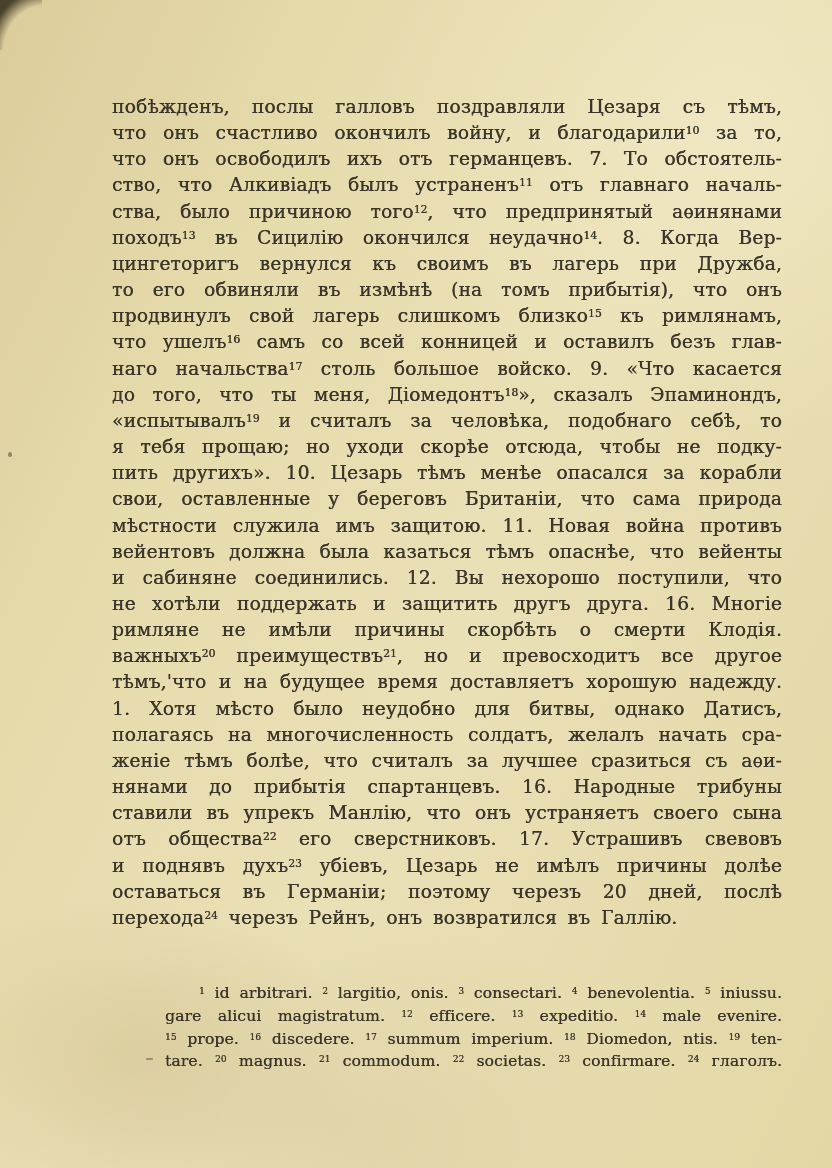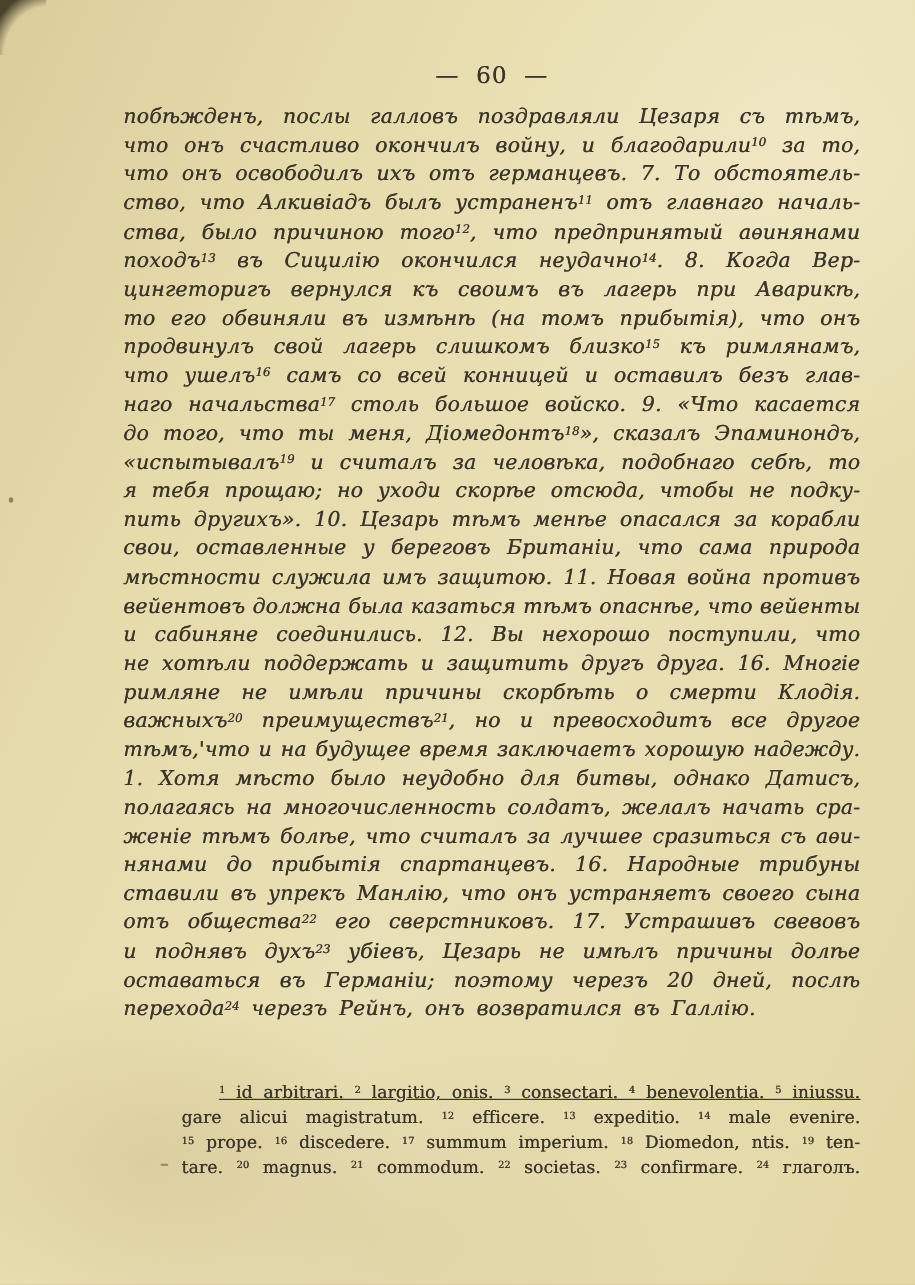--- a/index.html
+++ b/index.html
@@ -44,83 +44,79 @@
     letter-spacing: 1px;
     text-shadow: 0.35px 0 0 rgba(58,53,42,0.9);
   }
   .running-head .num { margin: 0 15px; }
   .main-text {
     position: absolute; top: 94px; left: 112px; width: 670px;
     font-size: 18.6px;
     line-height: 26.15px;
     letter-spacing: 0.2px;
     text-shadow: 0.35px 0 0 rgba(58,53,42,0.9);
-    font-style: italic;
   }
   .footnotes {
     position: absolute; top: 982px; left: 165px; width: 617px;
     font-size: 15.6px;
     line-height: 22.8px;
     letter-spacing: 0.1px;
     text-shadow: 0.3px 0 0 rgba(58,53,42,0.85);
   }
   .line {
     text-align: justify;
     text-align-last: justify;
     white-space: normal;
   }
   .main-text .line.no-stretch {
     text-align-last: left;
     word-spacing: 4.5px;
   }
-  .footnotes .line.first-indent { text-indent: 34px; text-decoration: underline; }
+  .footnotes .line.first-indent { text-indent: 34px; }
   sup.fn-ref {
     font-size: 0.58em;
     line-height: 0;
     vertical-align: 0.45em;
     letter-spacing: 0;
   }
 </style>
 </head>
 <body>
 
 <div class="page">
 
   <div class="corner-dark"></div>
   <div class="speck-a"></div>
   <div class="speck-b"></div>
 
-  <div class="running-head">
-    <span>—</span><span class="num">60</span><span>—</span>
-  </div>
 
   <div class="main-text">
       <div class="line">побѣжденъ, послы галловъ поздравляли Цезаря съ тѣмъ,</div>
       <div class="line">что онъ счастливо окончилъ войну, и благодарили<sup class="fn-ref">10</sup> за то,</div>
       <div class="line">что онъ освободилъ ихъ отъ германцевъ. 7. То обстоятель-</div>
       <div class="line">ство, что Алкивіадъ былъ устраненъ<sup class="fn-ref">11</sup> отъ главнаго началь-</div>
       <div class="line">ства, было причиною того<sup class="fn-ref">12</sup>, что предпринятый аѳинянами</div>
       <div class="line">походъ<sup class="fn-ref">13</sup> въ Сицилію окончился неудачно<sup class="fn-ref">14</sup>. 8. Когда Вер-</div>
-      <div class="line">цингеторигъ вернулся къ своимъ въ лагерь при Аварикѣ,</div>
+      <div class="line">цингеторигъ вернулся къ своимъ въ лагерь при Дружба,</div>
       <div class="line">то его обвиняли въ измѣнѣ (на томъ прибытія), что онъ</div>
       <div class="line">продвинулъ свой лагерь слишкомъ близко<sup class="fn-ref">15</sup> къ римлянамъ,</div>
       <div class="line">что ушелъ<sup class="fn-ref">16</sup> самъ со всей конницей и оставилъ безъ глав-</div>
       <div class="line">наго начальства<sup class="fn-ref">17</sup> столь большое войско. 9. «Что касается</div>
       <div class="line">до того, что ты меня, Діомедонтъ<sup class="fn-ref">18</sup>», сказалъ Эпаминондъ,</div>
       <div class="line">«испытывалъ<sup class="fn-ref">19</sup> и считалъ за человѣка, подобнаго себѣ, то</div>
       <div class="line">я тебя прощаю; но уходи скорѣе отсюда, чтобы не подку-</div>
       <div class="line">пить другихъ». 10. Цезарь тѣмъ менѣе опасался за корабли</div>
       <div class="line">свои, оставленные у береговъ Британіи, что сама природа</div>
       <div class="line">мѣстности служила имъ защитою. 11. Новая война противъ</div>
       <div class="line">вейентовъ должна была казаться тѣмъ опаснѣе, что вейенты</div>
       <div class="line">и сабиняне соединились. 12. Вы нехорошо поступили, что</div>
       <div class="line">не хотѣли поддержать и защитить другъ друга. 16. Многіе</div>
       <div class="line">римляне не имѣли причины скорбѣть о смерти Клодія.</div>
       <div class="line">важныхъ<sup class="fn-ref">20</sup> преимуществъ<sup class="fn-ref">21</sup>, но и превосходитъ все другое</div>
-      <div class="line">тѣмъ,'что и на будущее время заключаетъ хорошую надежду.</div>
+      <div class="line">тѣмъ,'что и на будущее время доставляетъ хорошую надежду.</div>
       <div class="line">1. Хотя мѣсто было неудобно для битвы, однако Датисъ,</div>
       <div class="line">полагаясь на многочисленность солдатъ, желалъ начать сра-</div>
       <div class="line">женіе тѣмъ болѣе, что считалъ за лучшее сразиться съ аѳи-</div>
       <div class="line">нянами до прибытія спартанцевъ. 16. Народные трибуны</div>
       <div class="line">ставили въ упрекъ Манлію, что онъ устраняетъ своего сына</div>
       <div class="line">отъ общества<sup class="fn-ref">22</sup> его сверстниковъ. 17. Устрашивъ свевовъ</div>
       <div class="line">и поднявъ духъ<sup class="fn-ref">23</sup> убіевъ, Цезарь не имѣлъ причины долѣе</div>
       <div class="line">оставаться въ Германіи; поэтому черезъ 20 дней, послѣ</div>
       <div class="line no-stretch">перехода<sup class="fn-ref">24</sup> черезъ Рейнъ, онъ возвратился въ Галлію.</div>
     </div>

